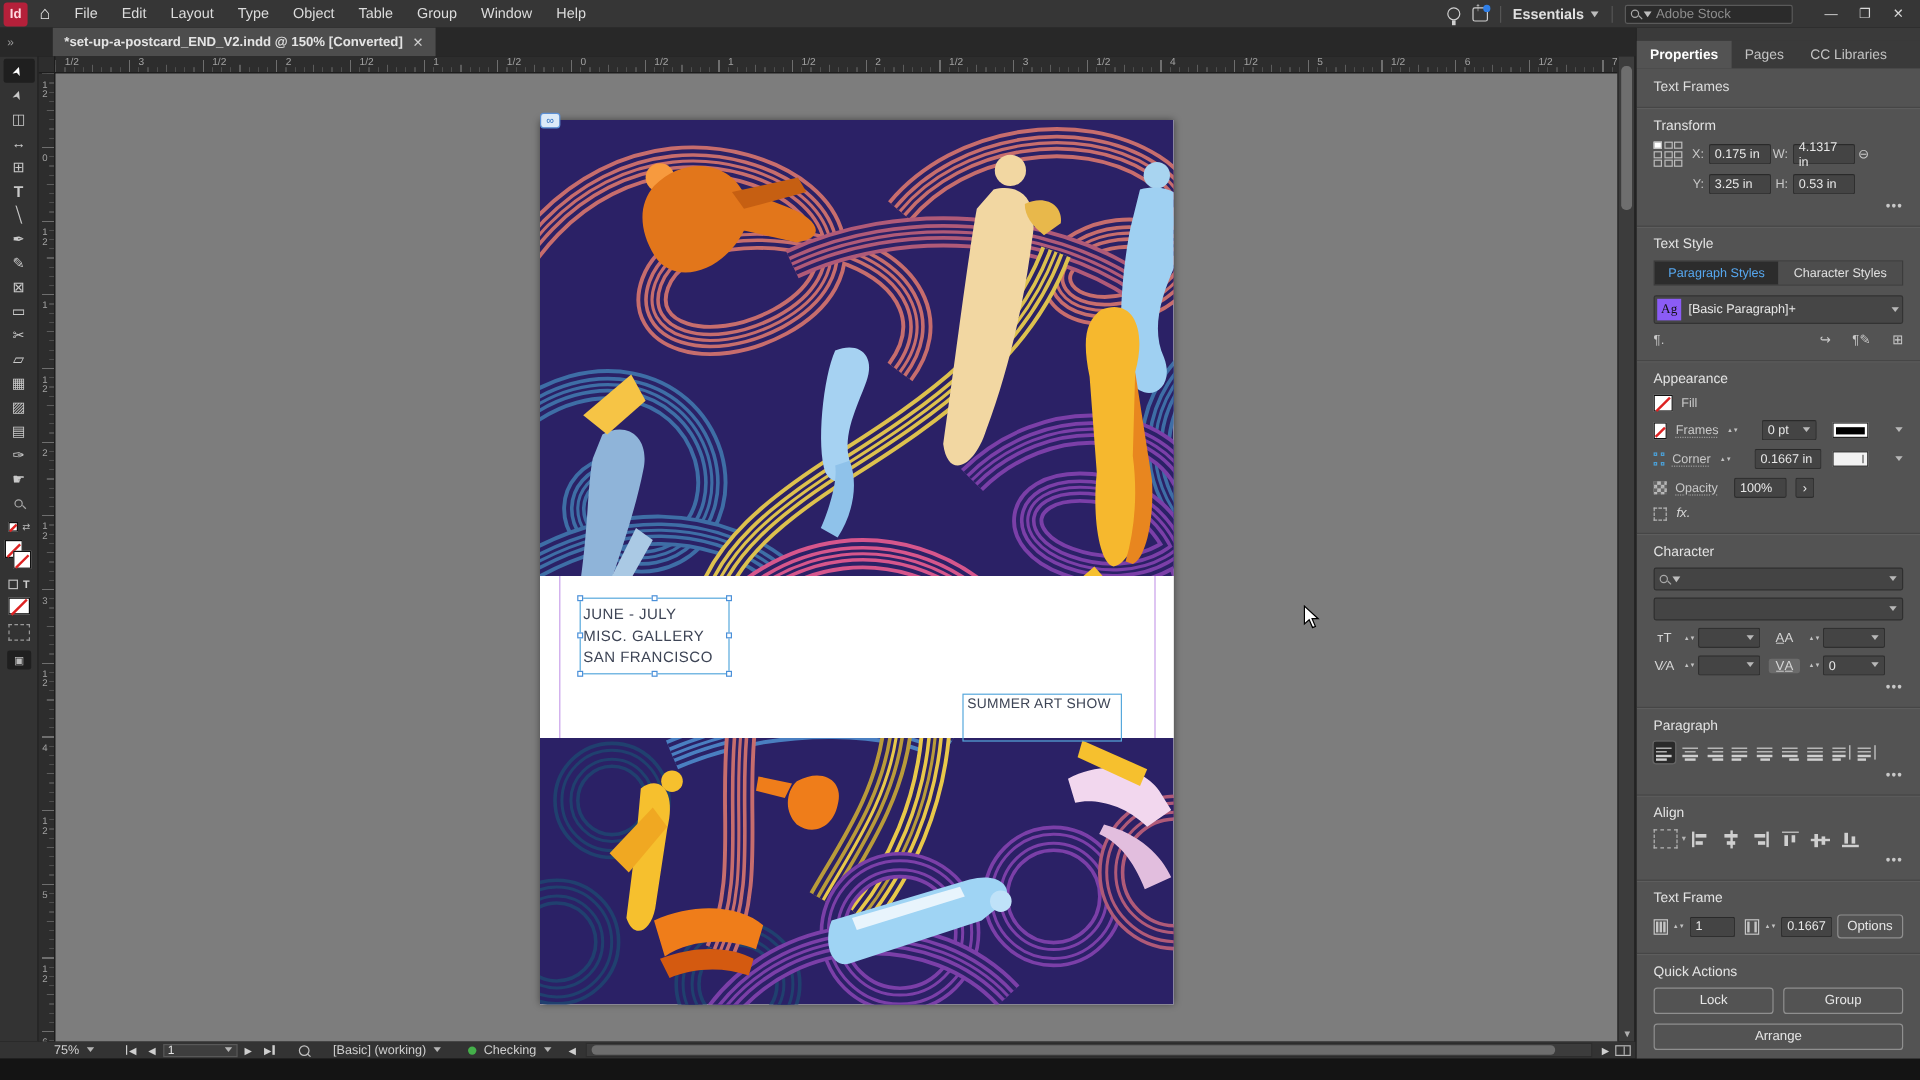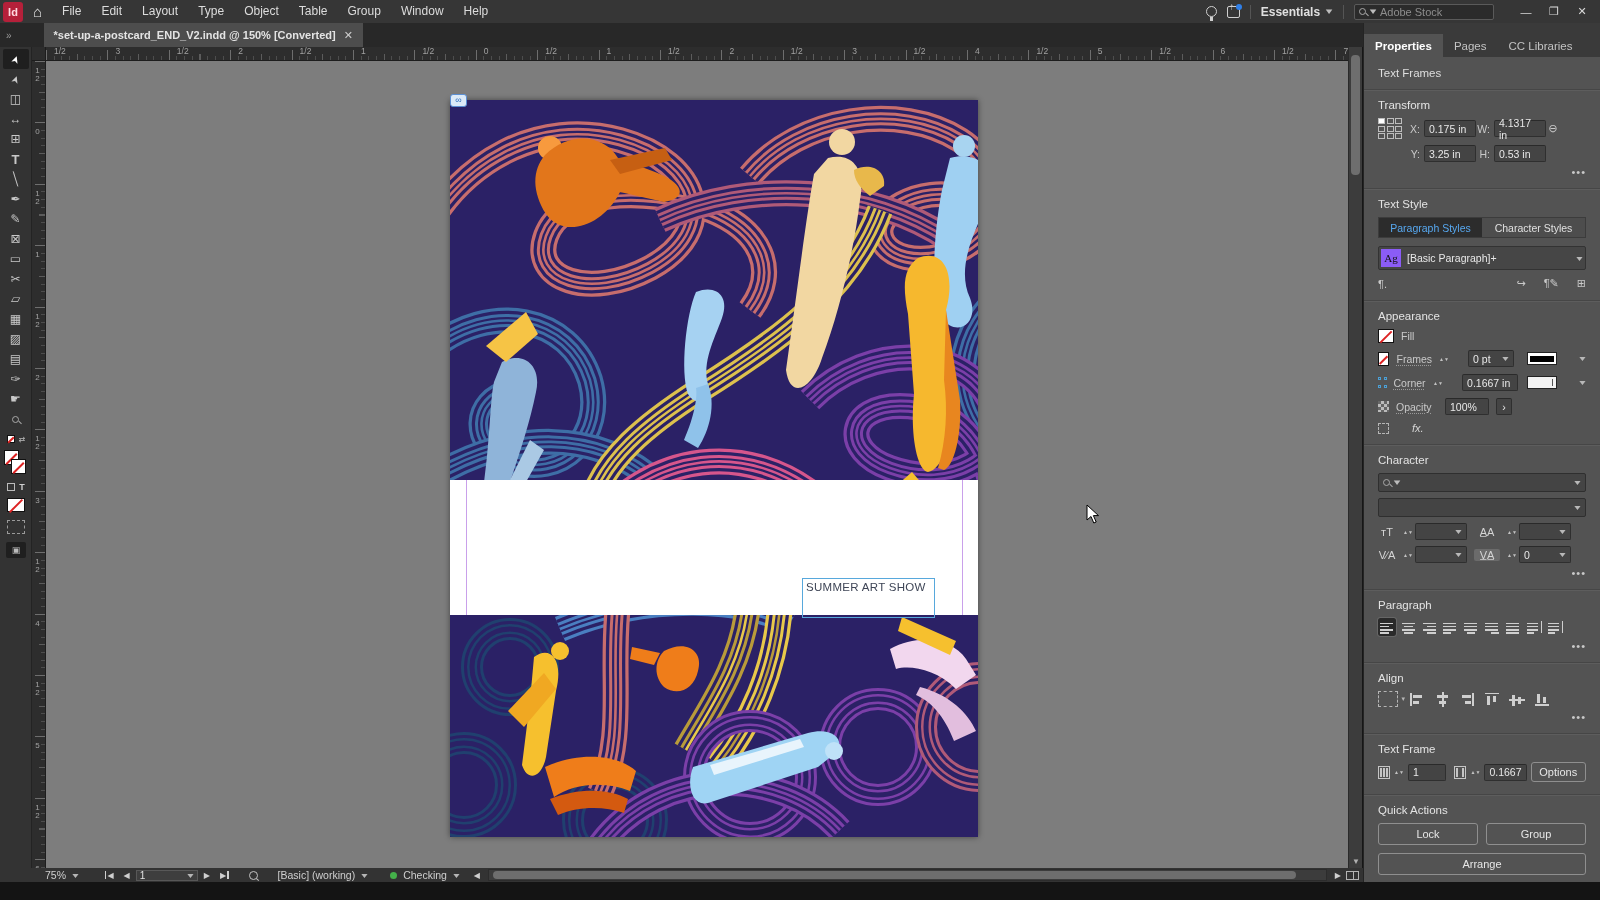--- a/index.html
+++ b/index.html
@@ -644,20 +644,35 @@
         <path d="M95,152 C130,136 168,140 186,156 L180,176 C156,166 124,168 104,182 Z" fill="#ef7d1a"></path>
         <path d="M100,184 C130,172 160,174 178,184 L174,198 C152,190 126,192 108,200 Z" fill="#d45a10"></path>
       </g>
       <g>
         <path d="M452,2 L506,26 L500,40 L448,16 Z" fill="#f6c02e"></path>
       </g>
     </svg>
 
     <div id="link-badge">∞</div>
 
+    <div class="tframe" style="left:33px;top:398px;width:125px;height:64px">
+      <div id="info-text">
+        <div>JUNE - JULY</div>
+        <div>MISC. GALLERY</div>
+        <div>SAN FRANCISCO</div>
+      </div>
+      <span class="handle h-tl"></span>
+        <span class="handle h-tc"></span>
+        <span class="handle h-tr"></span>
+      <span class="handle h-ml"></span>
+        <span class="handle h-mr"></span>
+      <span class="handle h-bl"></span>
+        <span class="handle h-bc"></span>
+        <span class="handle h-br"></span>
+    </div>
 
 
     <div class="tframe" style="left:352px;top:478px;width:133px;height:40px">
       <div id="summer-text">SUMMER ART SHOW</div>
     </div>
   </div>
 
   <svg id="cursor" style="left:1040px;top:443px" width="14" height="20">
     <polygon points="1,1 1,16 5,12.5 7.8,19 10.2,18 7.4,11.6 12.5,11.6" fill="#fff" stroke="#000" stroke-width="1"></polygon>
   </svg>
@@ -816,21 +831,21 @@
     <div class="ap-row">
       <span class="checker"></span>
       <span class="ap-label u">Opacity</span>
       <span class="inp" style="width:44px">
           <span>100%</span>
         </span>
       <span class="inp" style="width:16px;justify-content:center">›</span>
     </div>
     <div class="ap-row" style="margin-bottom:2px">
       <span class="dashedbox"></span>
-      <span class="fx" style="margin-left:16px">fx.</span>
+      <span class="fx" style="margin-left:1px">fx.</span>
     </div>
     <div class="divider"></div>
 
     <div class="heading">Character</div>
     <div class="charsel">
       <span class="mag"></span>
       <span class="chev" style="margin-left:3px">▼</span>
       <span class="ddchev">▼</span>
     </div>
     <div class="charsel">

